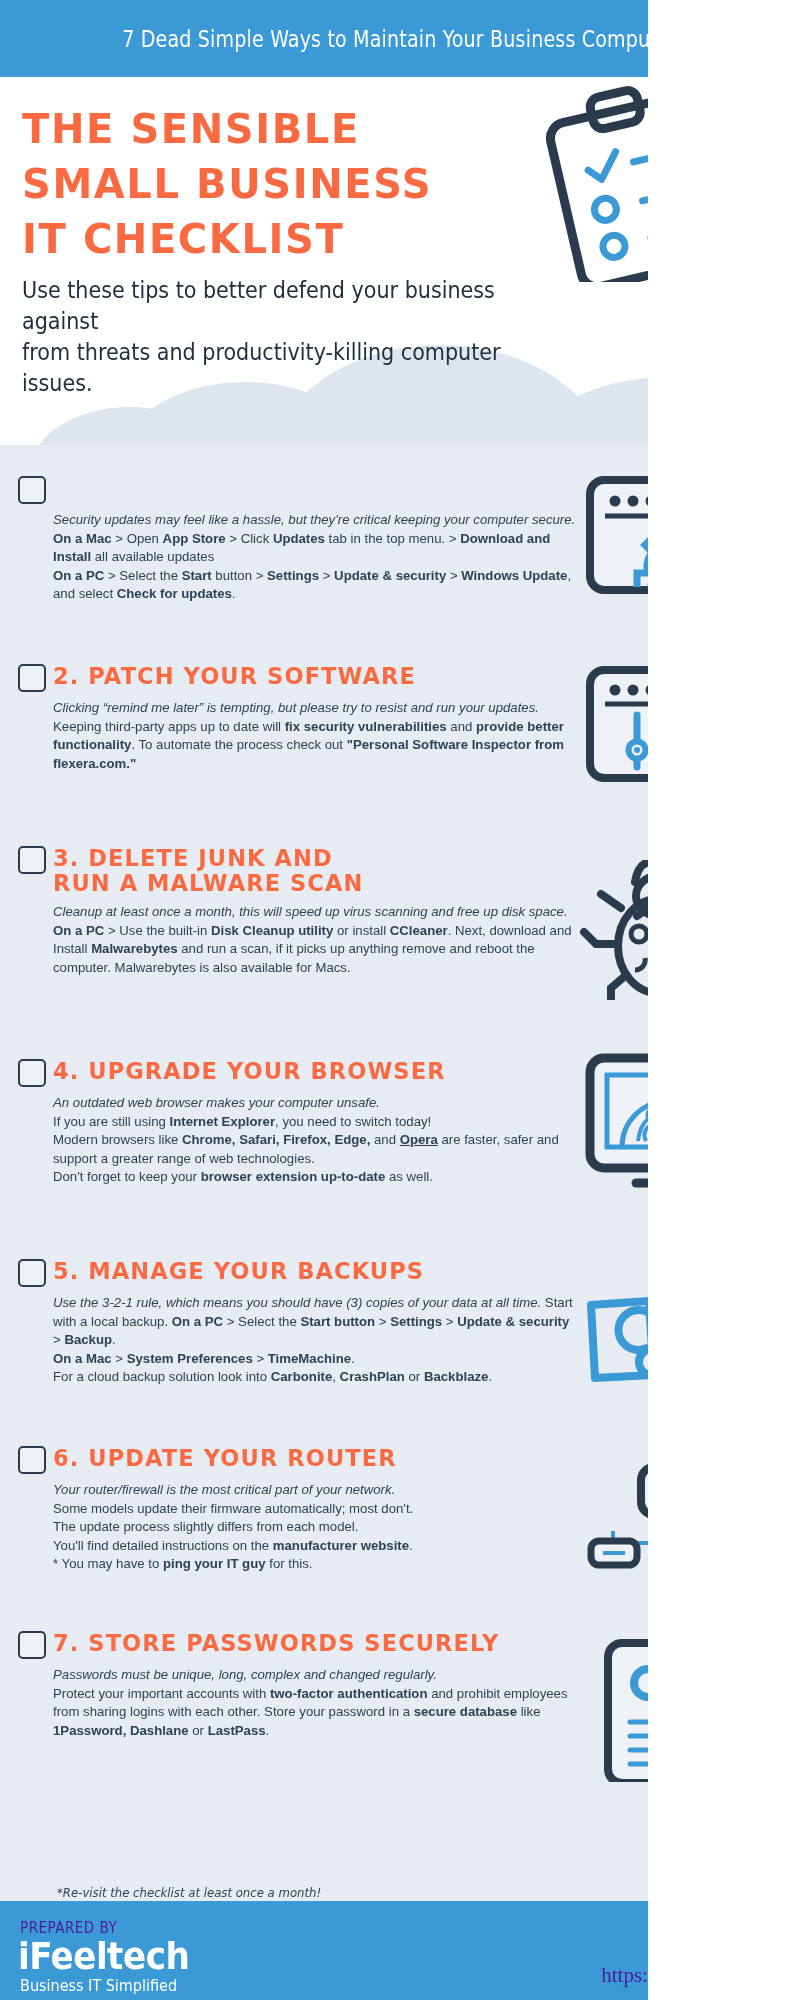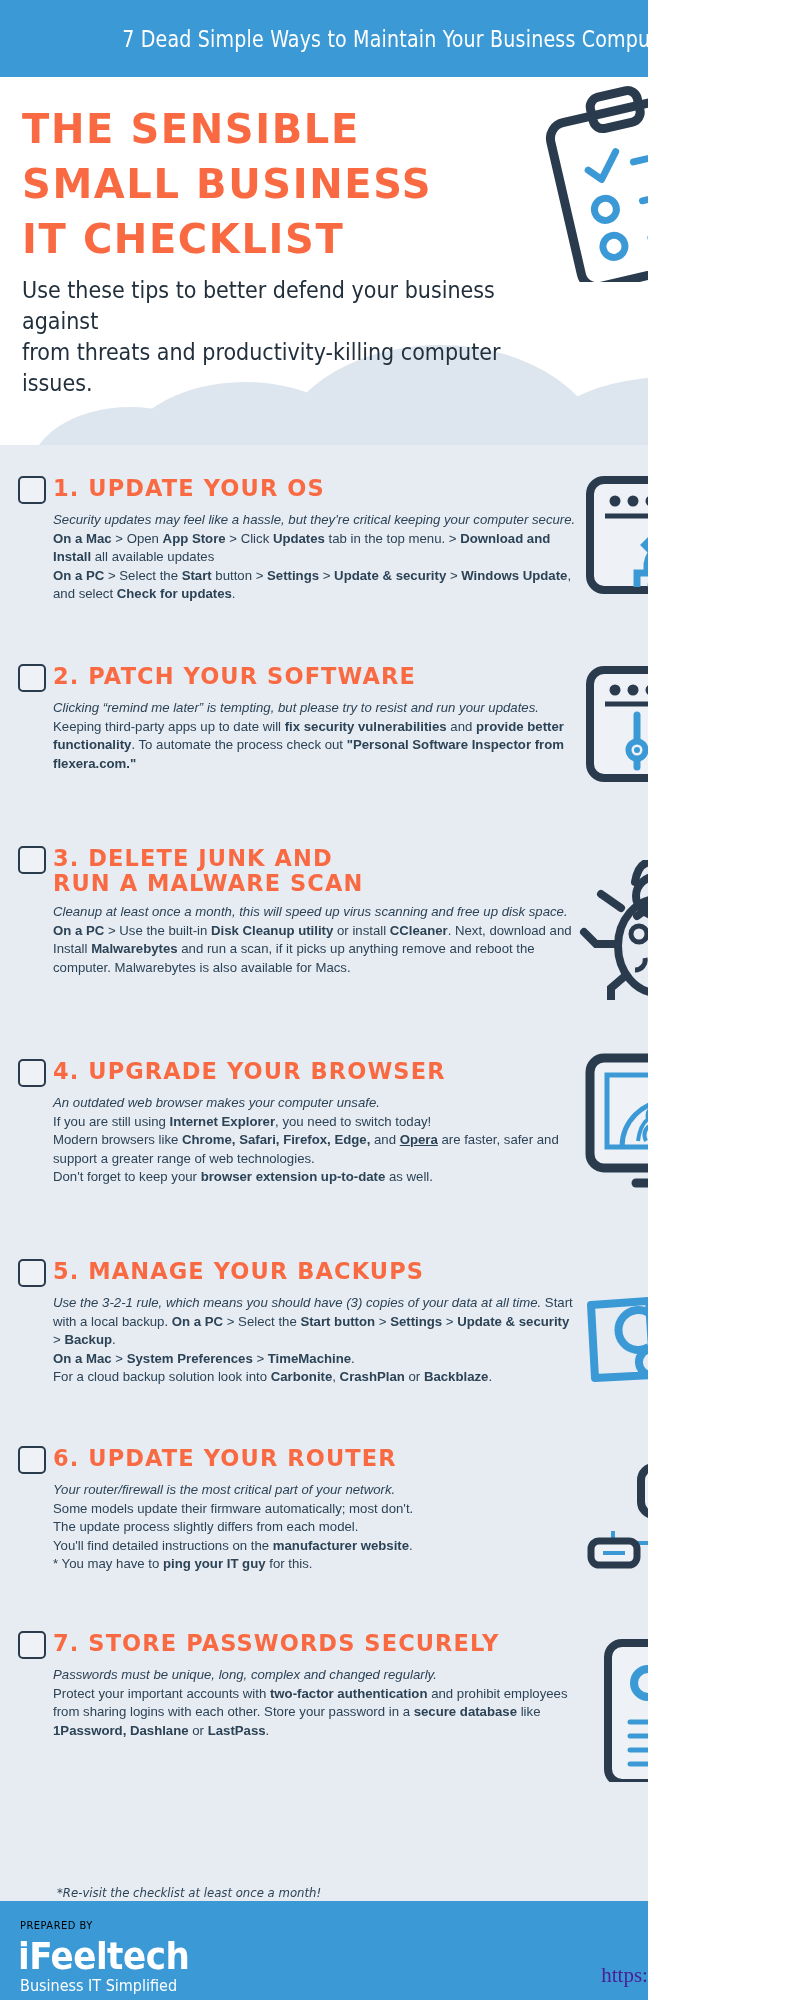--- a/index.html
+++ b/index.html
@@ -131,21 +131,21 @@
   }
 
   
   .footer {
     position: absolute; left: 0; top: 1901px;
     width: 800px; height: 99px;
     background: #3b99d6;
   }
   .prepared {
     position: absolute; left: 20px; top: 18px;
-    color: #000000; font-size: 11px; letter-spacing: .5px;
+    color: #4c1d95; font-size: 15px; letter-spacing: .5px;
     font-family: "Liberation Sans Narrow", "DejaVu Sans Condensed", "Liberation Sans", sans-serif;
   }
   .brand {
     position: absolute; left: 18px; top: 36px;
     color: #ffffff; font-size: 38px; font-weight: bold;
     letter-spacing: -.5px; line-height: 38px;
     font-family: "Liberation Sans Narrow", "DejaVu Sans Condensed", "Liberation Sans", sans-serif;
   }
   .tagline {
     position: absolute; left: 20px; top: 75px;
@@ -197,21 +197,20 @@
         <line x1="128" y1="158" x2="176" y2="158" stroke="#3b99d6" stroke-width="7" stroke-linecap="round"></line>
       </g>
     </svg>
   </div>
 
   <div class="body-area">
 
     <div class="item" style="top:30px">
       <div class="item-head">
         <div class="checkbox"></div>
-        <div class="item-title">1. UPDATE YOUR OS</div>
       </div>
       <div class="item-body">
           <p><span style="font-style: italic;">Security updates may feel like a hassle, but they're critical keeping your computer secure. </span><span style="font-weight: bold;">On a Mac</span><span> &gt; Open </span><span style="font-weight: bold;">App Store</span><span> &gt; Click </span><span style="font-weight: bold;">Updates</span><span> tab in the top menu. &gt; </span><span style="font-weight: bold;">Download and Install</span><span> all available updates</span></p>
           <p><span style="font-weight: bold;">On a PC</span><span> &gt; Select the </span><span style="font-weight: bold;">Start</span><span> button &gt; </span><span style="font-weight: bold;">Settings</span><span> &gt; </span><span style="font-weight: bold;">Update &amp; security</span><span> &gt; </span><span style="font-weight: bold;">Windows Update</span><span>, and select </span><span style="font-weight: bold;">Check for updates</span><span>.</span></p>
         </div>
     </div>
     <div class="icon-box" style="left:585px; top:30px">
       <svg viewBox="0 0 170 120" width="170" height="120">
         <rect x="5" y="5" width="160" height="110" rx="14" fill="#eef2f7" stroke="#2b3b4e" stroke-width="8"></rect>
         <circle cx="30" cy="26" r="5.5" fill="#2b3b4e"></circle>

